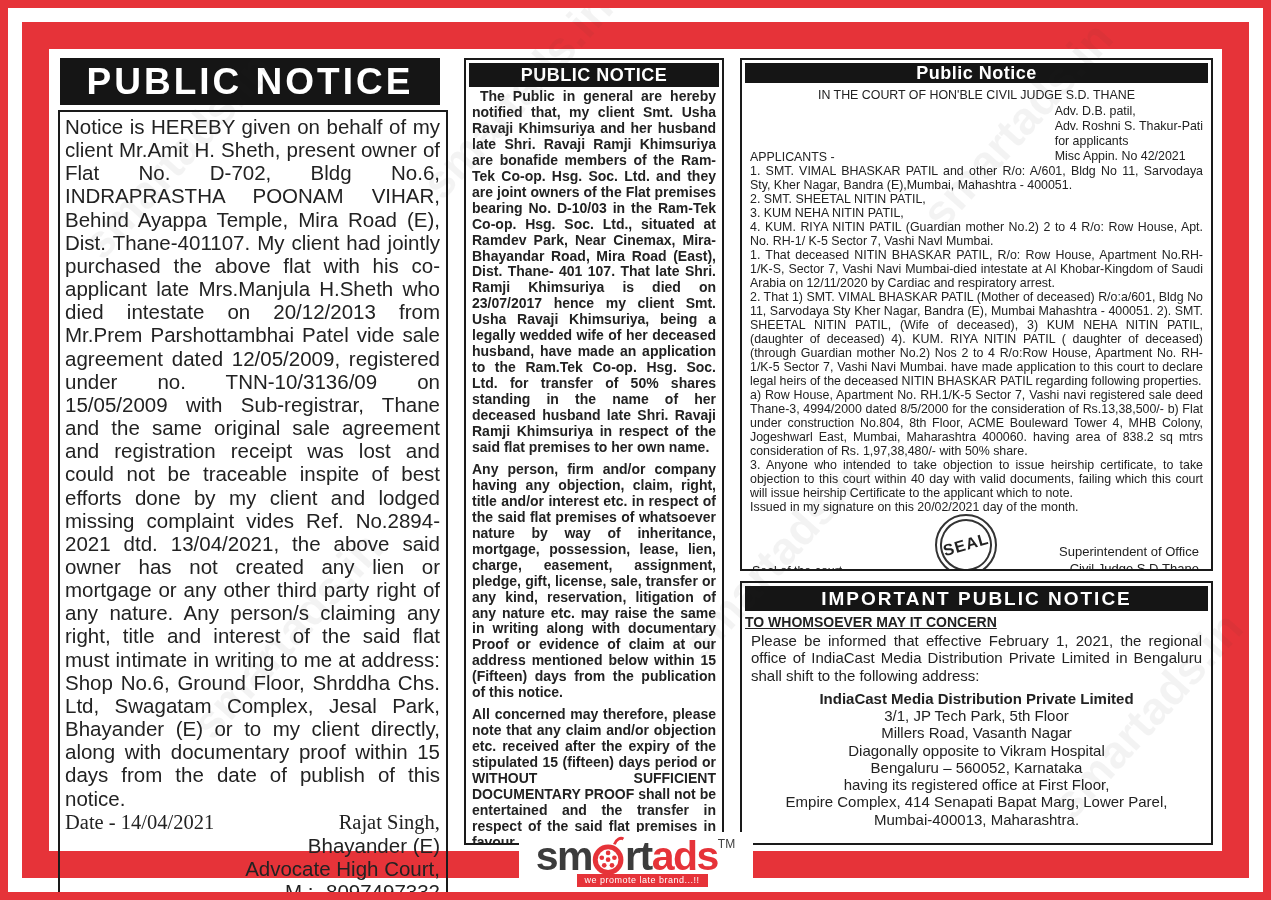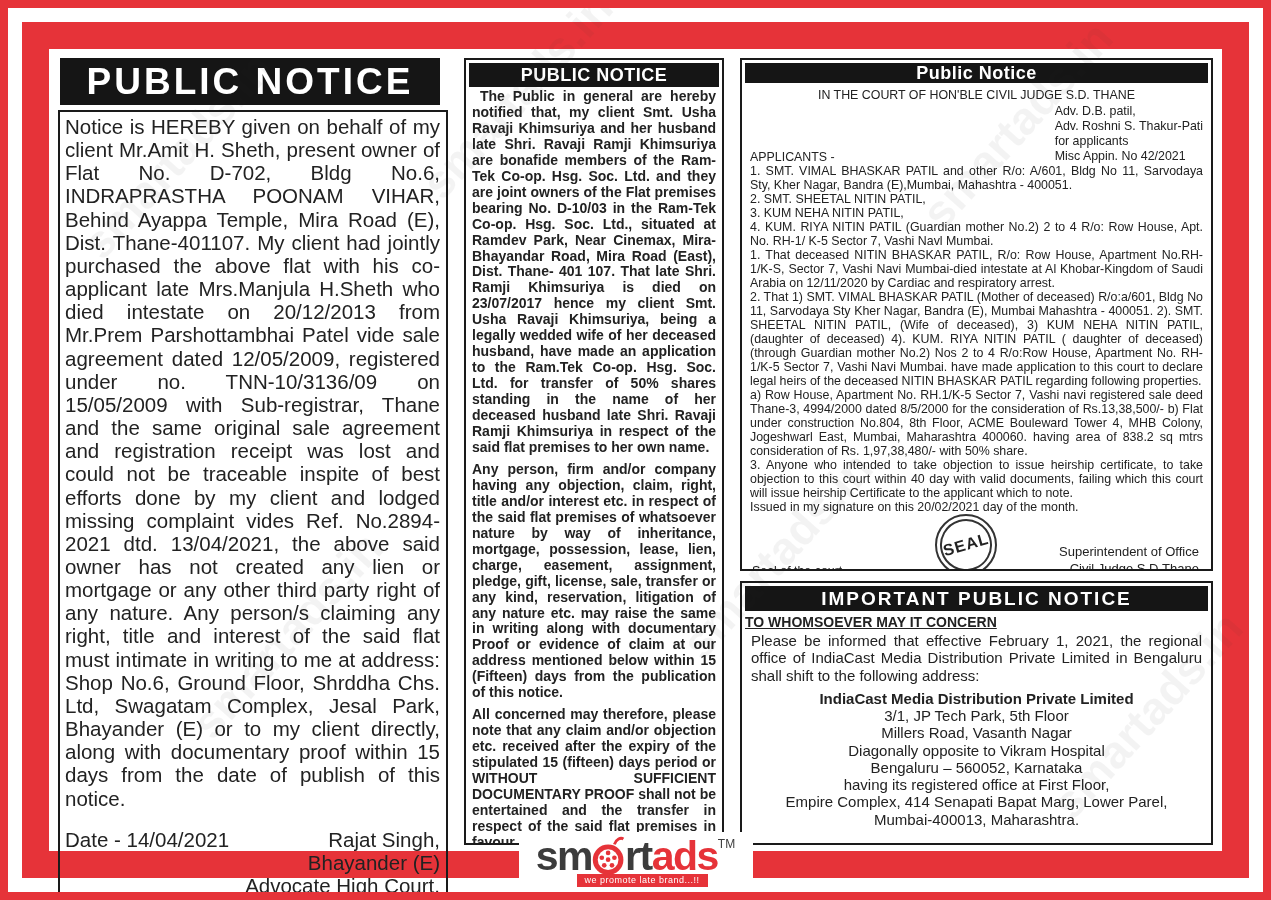--- a/index.html
+++ b/index.html
@@ -28,21 +28,21 @@
   
   .big-header{
     background:var(--bar);color:#fff;height:47px;display:flex;align-items:center;justify-content:center;
     font-weight:900;font-size:37px;letter-spacing:3px;margin:0 8px 5px 2px;
   }
   .left-box{
     flex:1;border:2px solid #1a1a1a;padding:3px 6px 4px 5px;overflow:hidden;
     font-size:20.5px;line-height:1.13;color:#222;
   }
   .left-box p{text-align:justify;}
-  .sig-row{display:flex;justify-content:space-between;align-items:flex-start;margin-top:18px;}
+  .sig-row{display:flex;justify-content:space-between;align-items:flex-start;margin-top:1px;font-family:Liberation Serif, serif;}
   .sig-right{text-align:right;}
   
   .mid-box{
     height:787px;border:2px solid #1a1a1a;padding:3px;overflow:hidden;
     font-size:14px;line-height:1.14;color:#222;
   }
   .small-bar{
     background:var(--bar);color:#fff;height:24px;display:flex;align-items:center;justify-content:center;
     font-weight:bold;font-size:18px;letter-spacing:.5px;
   }

